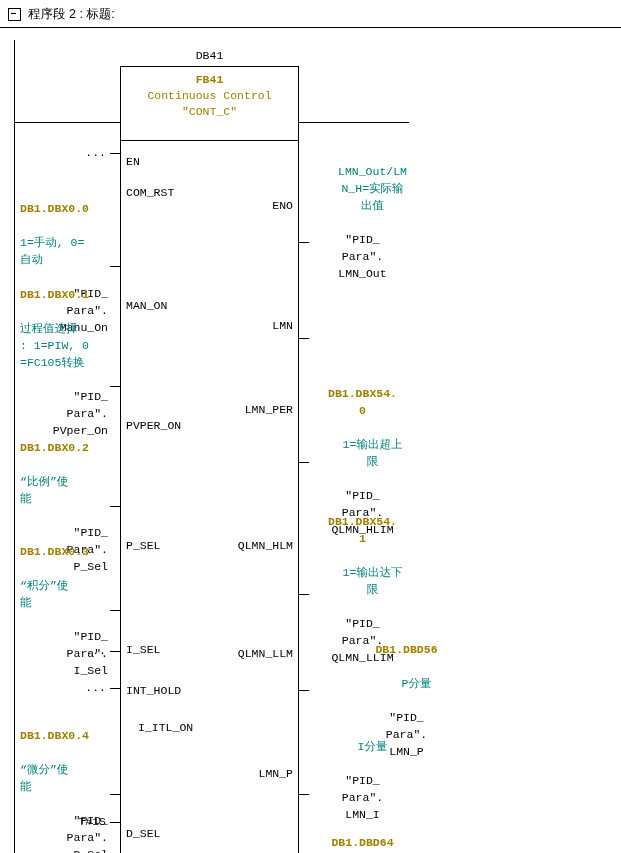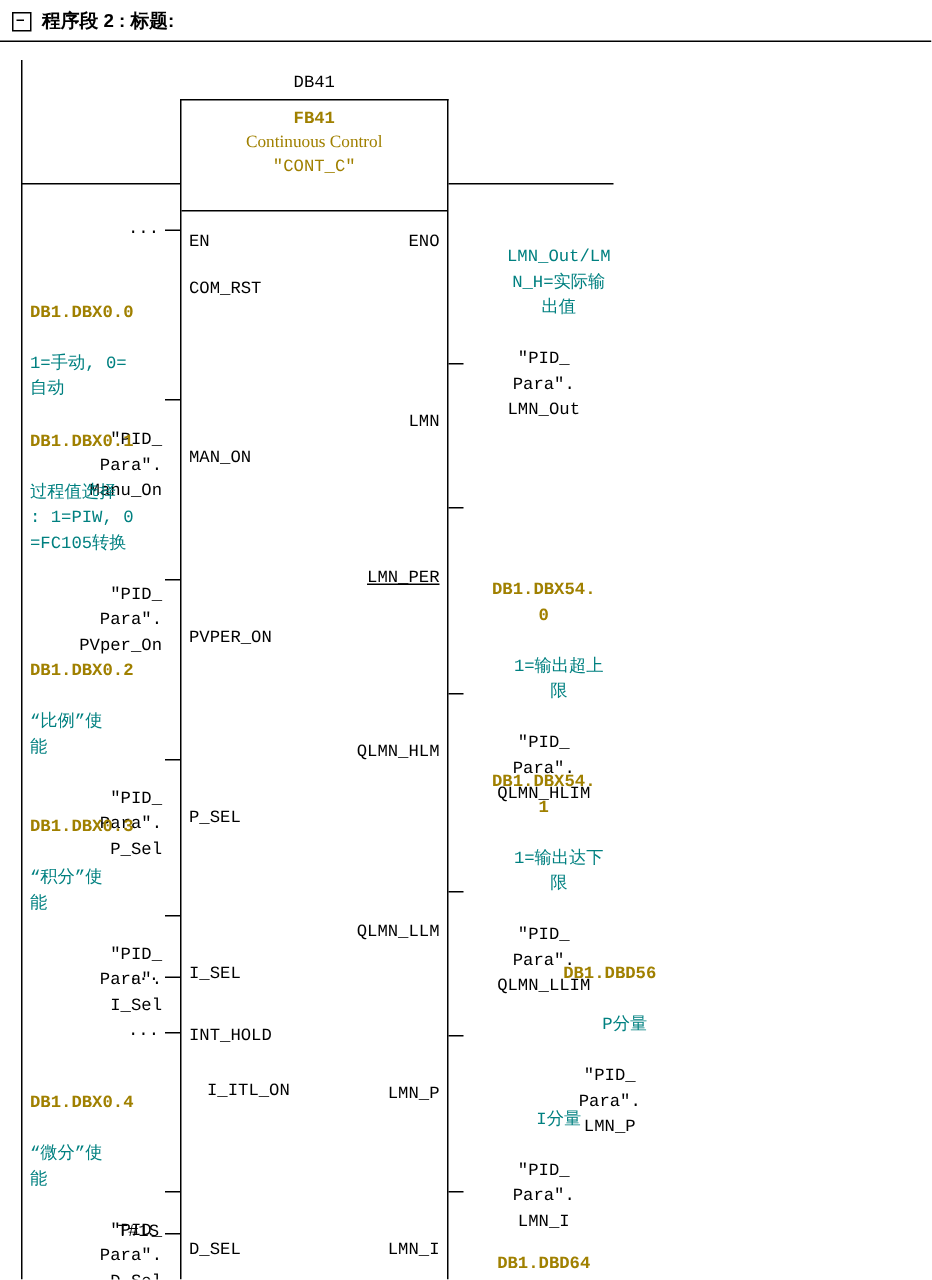--- a/index.html
+++ b/index.html
@@ -42,21 +42,21 @@
   .collapse-box::before {
     content: "";
     position: absolute;
     left: 2px;
     top: 4px;
     width: 5px;
     height: 1px;
     background: #000;
   }
   .network-title {
-    font-weight: bold;
+    font-weight: normal;
     font-size: 12.5px;
     font-family: "Liberation Sans", sans-serif;
     white-space: nowrap;
   }
   .header-rule {
     position: absolute;
     left: 0;
     top: 27px;
     width: 621px;
     height: 1px;
@@ -114,21 +114,21 @@
     font-family: "Liberation Mono", monospace;
     font-size: 11.5px;
   }
   .block-sub {
     position: absolute;
     left: 0;
     top: 22px;
     width: 100%;
     text-align: center;
     color: #a08000;
-    font-family: Liberation Serif, serif;
+    font-family: Liberation Mono, monospace;
     font-size: 11.5px;
   }
   .block-inst {
     position: absolute;
     left: 0;
     top: 38px;
     width: 100%;
     text-align: center;
     color: #a08000;
     font-family: "Liberation Mono", monospace;
@@ -151,20 +151,21 @@
     font-size: 11.5px;
     white-space: nowrap;
   }
   .pin-out {
     position: absolute;
     right: 5px;
     font-family: "Liberation Mono", monospace;
     font-size: 11.5px;
     white-space: nowrap;
     text-align: right;
+    margin-top: 44px;
   }
 
   
   .stub-left {
     position: absolute;
     left: 110px;
     width: 10px;
     height: 1px;
     background: #000;
   }
@@ -278,23 +279,23 @@
     <div class="pin-in" style="top:232px;">MAN_ON</div>
     <div class="pin-in" style="top:352px;">PVPER_ON</div>
     <div class="pin-in" style="top:472px;">P_SEL</div>
     <div class="pin-in" style="top:576px;">I_SEL</div>
     <div class="pin-in" style="top:617px;">INT_HOLD</div>
     <div class="pin-in" style="top:654px;margin-left:12px;">I_ITL_ON</div>
     <div class="pin-in" style="top:760px;">D_SEL</div>
 
     <div class="pin-out" style="top:88px;">ENO</div>
     <div class="pin-out" style="top:208px;">LMN</div>
-    <div class="pin-out" style="top:312px;text-decoration:underline;">LMN_PER</div>
+    <div class="pin-out" style="top:292px;">LMN_PER</div>
     <div class="pin-out" style="top:428px;">QLMN_HLM</div>
-    <div class="pin-out" style="top:548px;text-align:right;">QLMN_LLM</div>
+    <div class="pin-out" style="top:536px;text-align:right;">QLMN_LLM</div>
     <div class="pin-out" style="top:656px;">LMN_P</div>
     <div class="pin-out" style="top:760px;">LMN_I</div>
   </div>
 
   <div class="rail-wire" style="top:94px;"></div>
   <div class="top-wire" style="top:94px;"></div>
 
   <div class="stub-left" style="top:125px;"></div>
   <div class="stub-left" style="top:238px;"></div>
   <div class="stub-left" style="top:358px;"></div>

